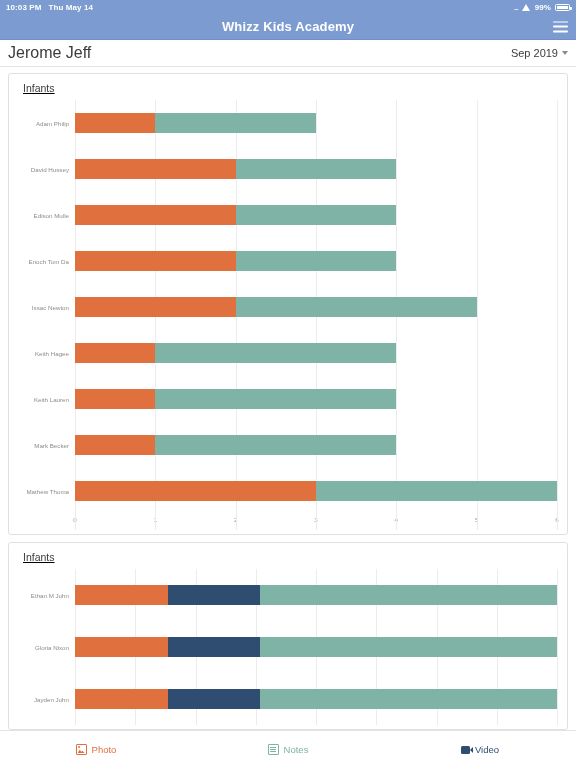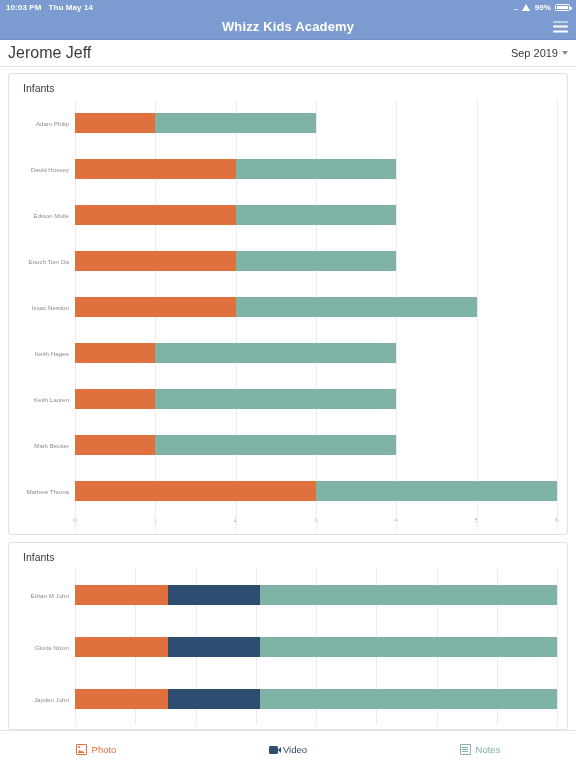--- a/index.html
+++ b/index.html
@@ -94,20 +94,21 @@
     background: #ffffff;
     height: calc(768px - 14px - 26px - 27px - 38px);
     overflow: hidden;
   }
   .card {
     border: 1px solid #e0e0e0;
     border-radius: 3px;
     background: #ffffff;
     margin-bottom: 7px;
     padding: 8px 10px 4px 10px;
+    text-decoration: underline;
   }
   .card-title {
     font-size: 10.5px;
     color: #3b3b3b;
     margin-bottom: 6px;
     padding-left: 4px;
   }
   .chart { position: relative; }
   .chart-rows { position: relative; }
 
@@ -424,21 +425,21 @@
     </div>
   </div>
 
 </div>
 
 <div class="legend">
   <div class="legend-item lg-photo">
     <span class="legend-ico ico-photo"></span>
     <span>Photo</span>
   </div>
+  <div class="legend-item lg-notes">
+    <span class="legend-ico ico-notes"></span>
+    <span>Notes</span>
+  </div>
   <div class="legend-item lg-video">
     <span class="legend-ico ico-video"></span>
     <span>Video</span>
   </div>
-  <div class="legend-item lg-notes">
-    <span class="legend-ico ico-notes"></span>
-    <span>Notes</span>
-  </div>
 </div>
 
 </body></html>

